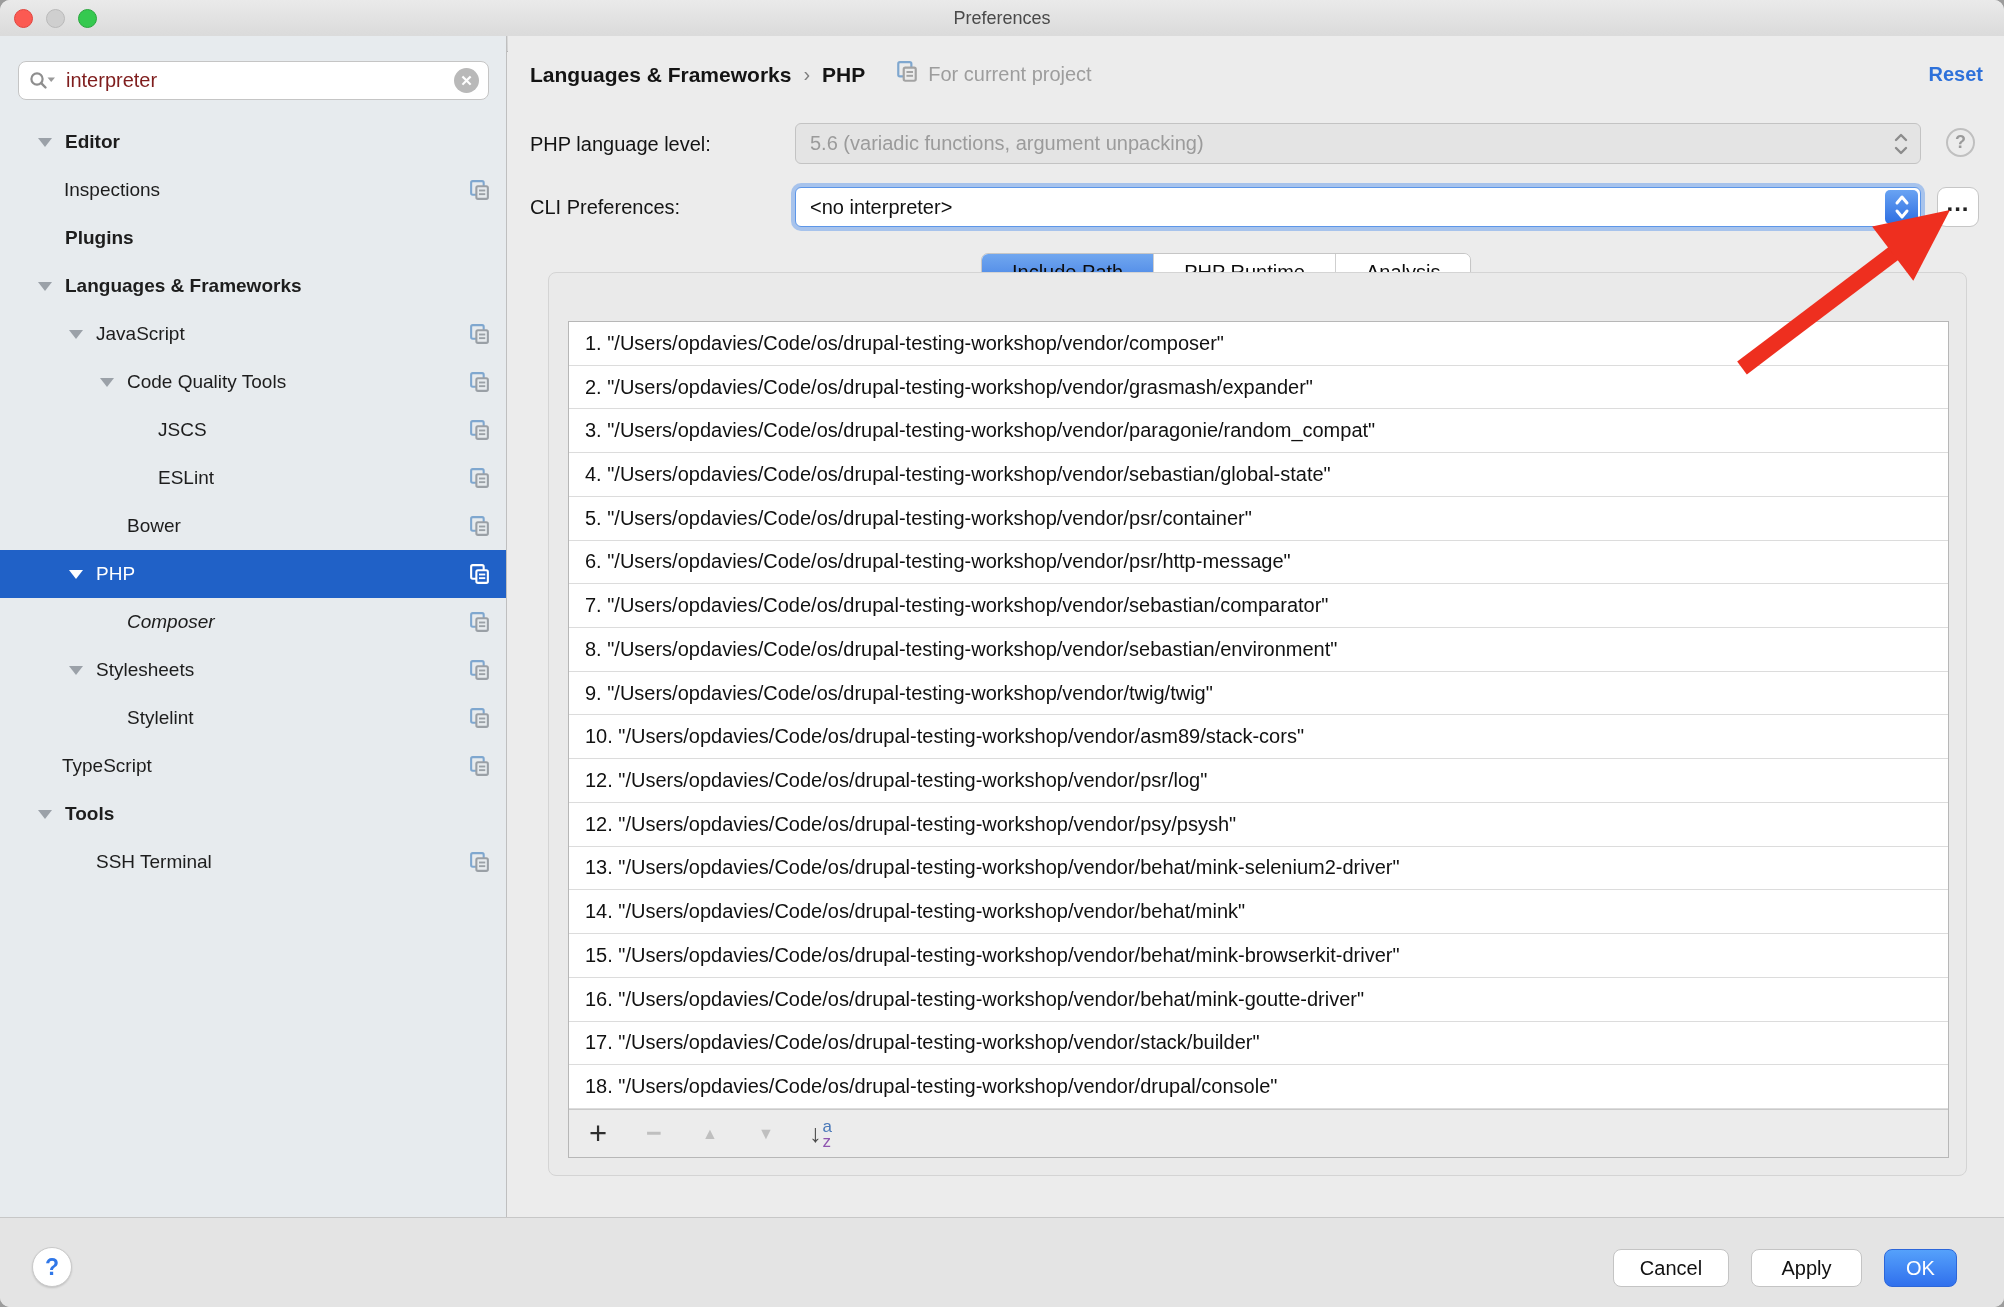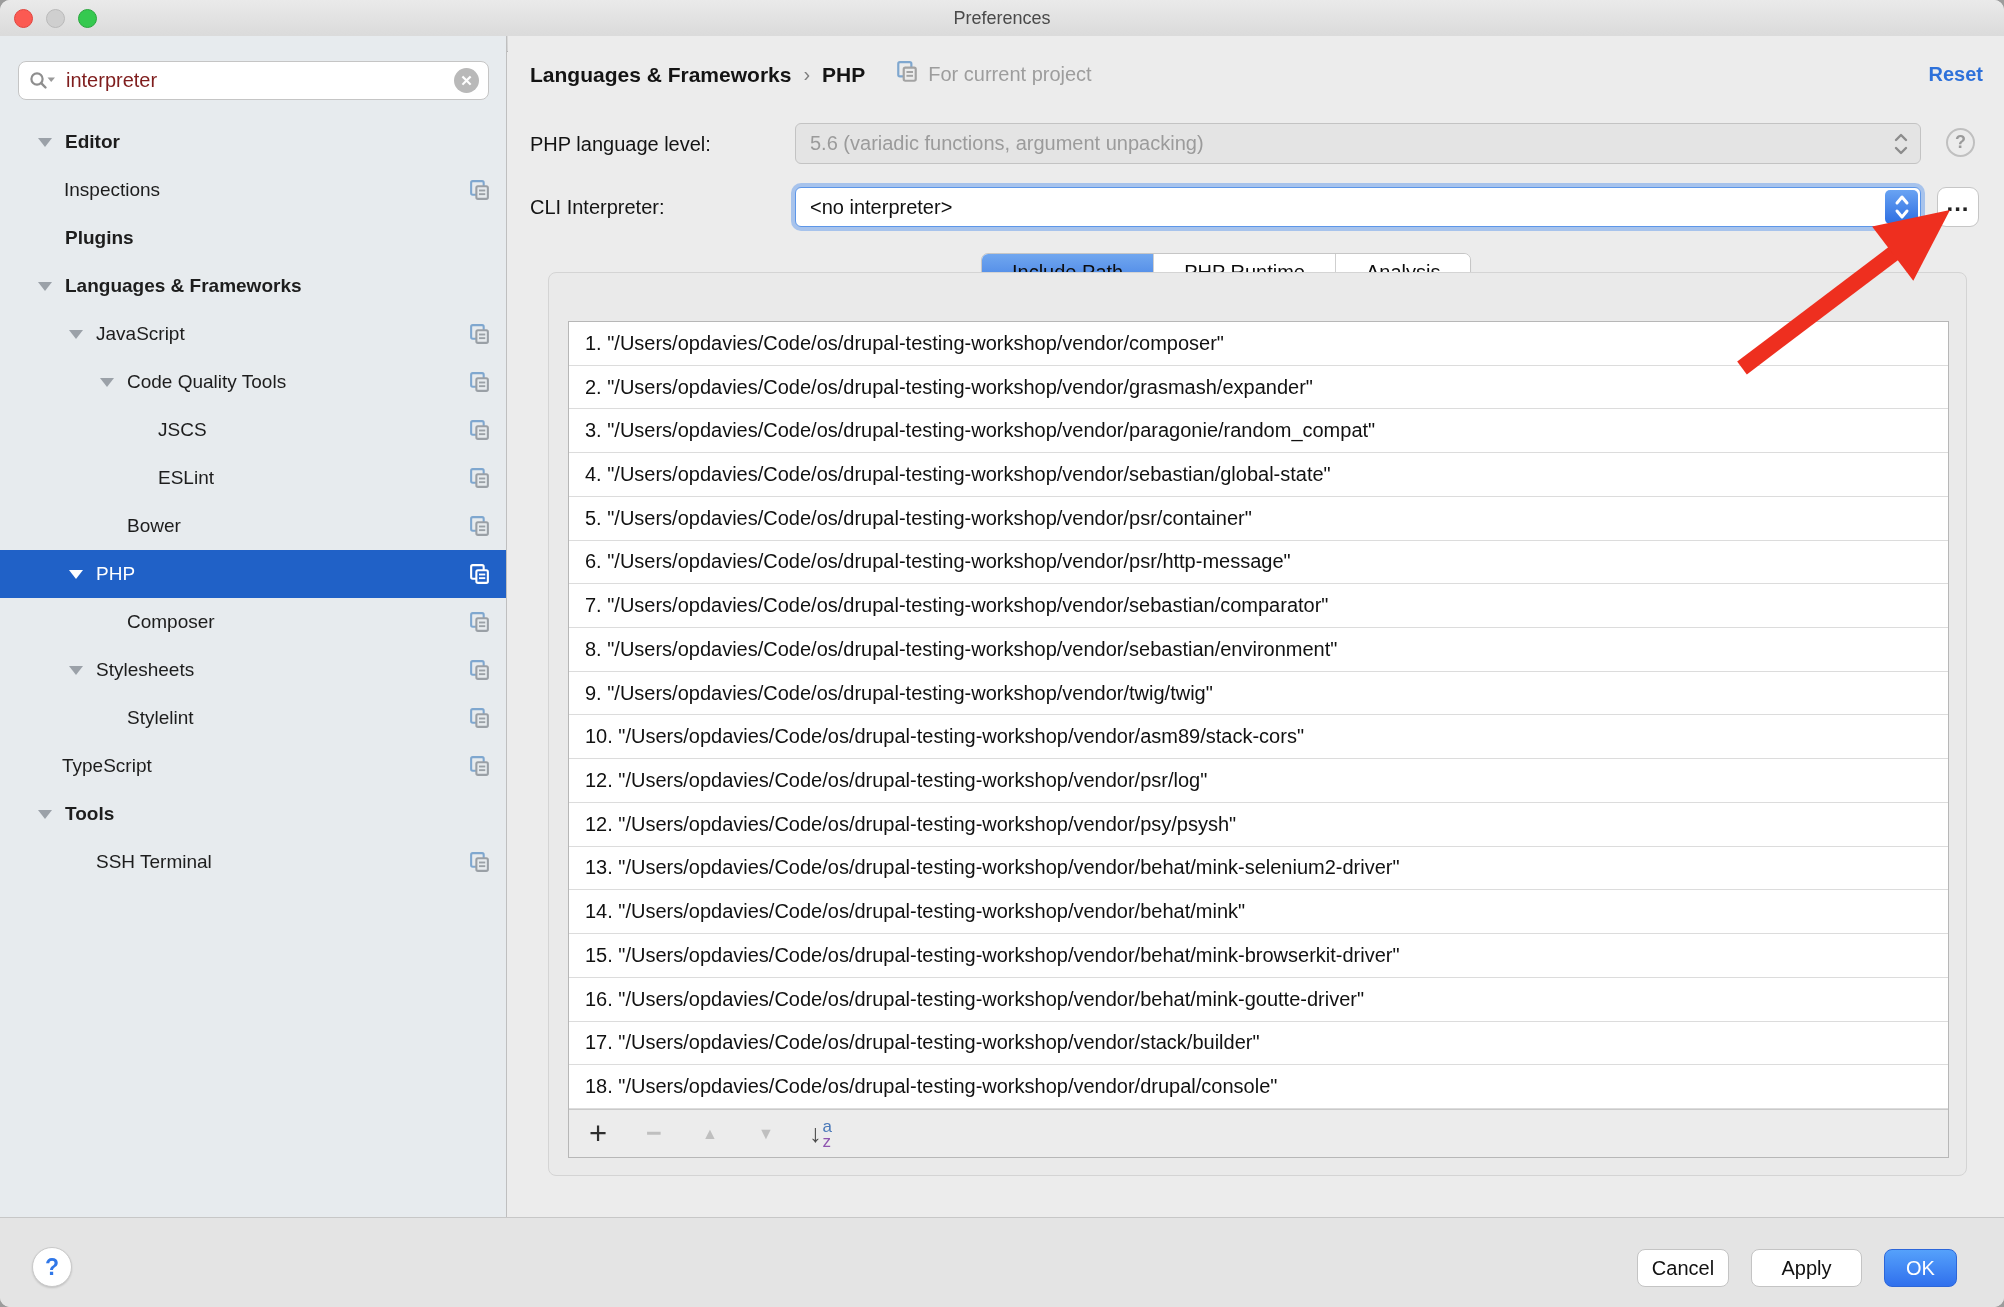--- a/index.html
+++ b/index.html
@@ -91,21 +91,21 @@
   .sort-z{color:#8F55B0;}
 
   
   .footer{position:absolute;left:0;top:1217px;width:2004px;height:90px;background:#E4E4E4;
     border-top:1px solid #C7C7C7;}
   .help-btn{position:absolute;left:32px;top:29px;width:40px;height:40px;border-radius:50%;background:#fff;
     border:1px solid #C9C9C9;box-shadow:0 1px 2px rgba(0,0,0,.15);color:#3077E8;font-size:23px;font-weight:700;
     display:flex;align-items:center;justify-content:center;cursor:pointer;}
   .btn{position:absolute;top:31px;height:38px;border-radius:8px;border:1px solid #C4C4C4;background:#fff;
     font-size:20px;color:#111;display:flex;align-items:center;justify-content:center;cursor:pointer;}
-  .btn-cancel{right:275px;width:92px;}
+  .btn-cancel{right:275px;width:116px;}
   .btn-apply{right:142px;width:111px;}
   .btn-ok{right:47px;width:73px;background:linear-gradient(#55A1FB,#3070ED);border:1px solid #2C66D9;
     color:#fff;}
 
   .arrow-overlay{position:absolute;left:0;top:0;width:2004px;height:1307px;pointer-events:none;z-index:50;}
 </style>
 </head>
 <body>
 
 <div class="window">
@@ -231,21 +231,21 @@
           <span>PHP</span>
           <span class="tree-icon">
             <svg width="23" height="23" viewBox="0 0 22 22">
               <rect x="3" y="2" width="12" height="13" rx="1.5" fill="none" stroke="#FFFFFF" stroke-width="2"></rect>
               <rect x="8" y="7" width="11" height="12" rx="1.5" fill="#2061C7" stroke="#FFFFFF" stroke-width="2"></rect>
               <line x1="10.5" y1="11" x2="16.5" y2="11" stroke="#FFFFFF" stroke-width="1.8"></line>
               <line x1="10.5" y1="14.5" x2="16.5" y2="14.5" stroke="#FFFFFF" stroke-width="1.8"></line>
             </svg>
           </span>
         </div>
-        <div class="tree-row" style="padding-left: 97px;">
+        <div class="tree-row" style="padding-left: 97px; font-style: italic;">
           <span class="tree-arrow"></span>
           <span>Composer</span>
           <span class="tree-icon">
             <svg width="23" height="23" viewBox="0 0 22 22">
               <rect x="3" y="2" width="12" height="13" rx="1.5" fill="none" stroke="#7FA7CF" stroke-width="2"></rect>
               <rect x="8" y="7" width="11" height="12" rx="1.5" fill="#E7EBEE" stroke="#9AA0A6" stroke-width="2"></rect>
               <line x1="10.5" y1="11" x2="16.5" y2="11" stroke="#9AA0A6" stroke-width="1.8"></line>
               <line x1="10.5" y1="14.5" x2="16.5" y2="14.5" stroke="#9AA0A6" stroke-width="1.8"></line>
             </svg>
           </span>
@@ -334,21 +334,21 @@
       <span class="combo-text">5.6 (variadic functions, argument unpacking)</span>
       <span class="stepper-gray">
         <svg width="18" height="26" viewBox="0 0 18 26">
           <polyline points="4,9 9,4 14,9" fill="none" stroke="#8C8C8C" stroke-width="2.4" stroke-linecap="round" stroke-linejoin="round"></polyline>
           <polyline points="4,17 9,22 14,17" fill="none" stroke="#8C8C8C" stroke-width="2.4" stroke-linecap="round" stroke-linejoin="round"></polyline>
         </svg>
       </span>
     </div>
     <div class="help-circle">?</div>
 
-    <div class="field-label" style="top:160px;">CLI Interpreter:</div>
+    <div class="field-label" style="top:160px;">CLI Preferences:</div>
     <div class="combo combo-cli">
       <span class="combo-text">&lt;no interpreter&gt;</span>
       <span class="stepper-blue">
         <svg width="18" height="30" viewBox="0 0 18 30">
           <polyline points="4,11 9,5 14,11" fill="none" stroke="#fff" stroke-width="3" stroke-linecap="round" stroke-linejoin="round"></polyline>
           <polyline points="4,19 9,25 14,19" fill="none" stroke="#fff" stroke-width="3" stroke-linecap="round" stroke-linejoin="round"></polyline>
         </svg>
       </span>
     </div>
     <div class="browse-btn">

